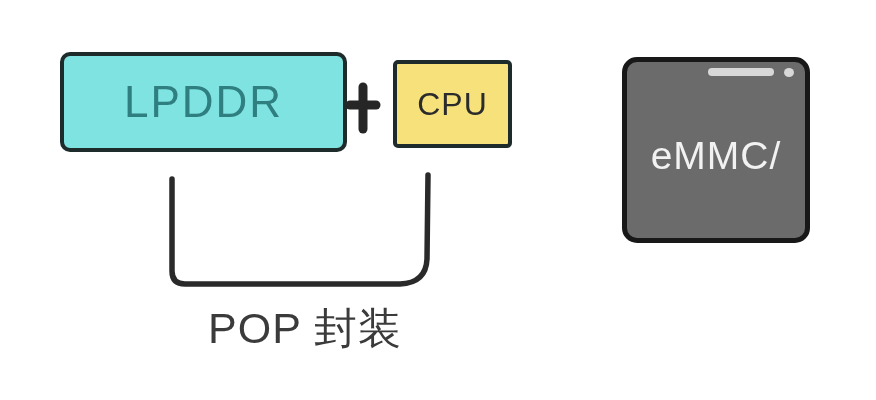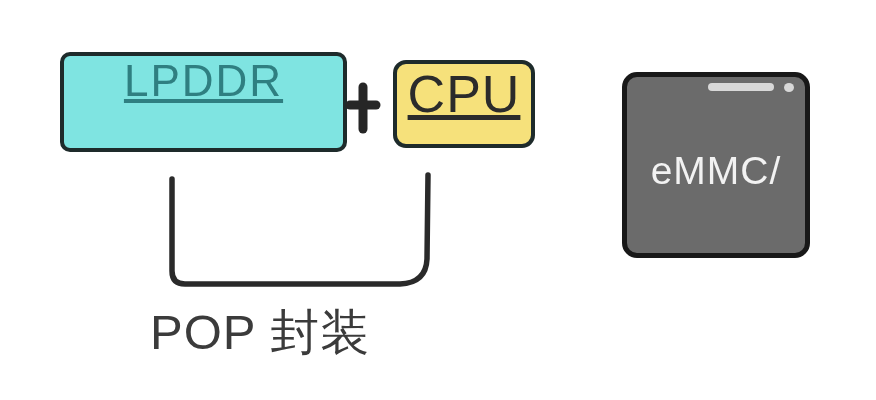--- a/index.html
+++ b/index.html
@@ -12,46 +12,45 @@
     position: relative;
     width: 876px;
     height: 400px;
     background: #ffffff;
     overflow: hidden;
   }
   .chip-box {
     position: absolute;
     box-sizing: border-box;
     display: flex;
-    align-items: flex-start;
+    align-items: center;
     justify-content: center;
-    text-decoration: underline;
   }
   .lpddr {
     left: 60px;
     top: 52px;
     width: 287px;
     height: 100px;
     background: var(--lpddr-fill, #7FE4E1);
     border: 4px solid var(--dark-outline, #1E2B2B);
     border-radius: 10px;
     color: var(--lpddr-text, #2F7F81);
     font-size: 44px;
     letter-spacing: 2px;
   }
   .cpu {
     left: 393px;
     top: 60px;
-    width: 142px;
+    width: 119px;
     height: 88px;
     background: var(--cpu-fill, #F6E17B);
     border: 4px solid var(--dark-outline, #1E2B2B);
-    border-radius: 13px;
+    border-radius: 5px;
     color: var(--cpu-text, #2B2B2B);
-    font-size: 52px;
+    font-size: 32px;
     letter-spacing: 1px;
   }
   .plus-wrap {
     position: absolute;
     left: 344px;
     top: 80px;
     width: 38px;
     height: 56px;
   }
   .bracket-wrap {
@@ -60,28 +59,29 @@
     top: 0;
     width: 876px;
     height: 400px;
     pointer-events: none;
   }
   .pop-caption {
     position: absolute;
     left: 150px;
     top: 300px;
     width: 310px;
-    font-size: 49px;
+    text-align: center;
+    font-size: 43px;
     color: var(--caption-text, #3B3B3B);
     letter-spacing: 1px;
   }
   .storage {
     position: absolute;
     left: 622px;
-    top: 72px;
+    top: 57px;
     width: 188px;
     height: 186px;
     box-sizing: border-box;
     background: var(--chip-fill, #6B6B6B);
     border: 5px solid var(--chip-outline, #181818);
     border-radius: 15px;
     display: flex;
     flex-direction: column;
     align-items: center;
     justify-content: center;

